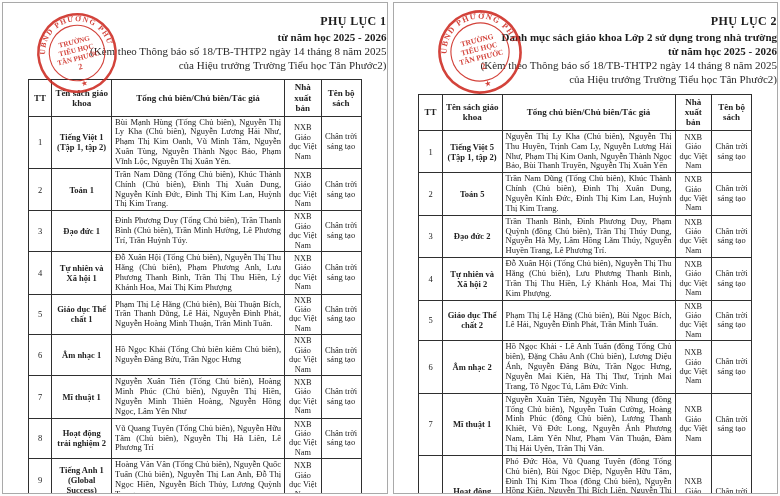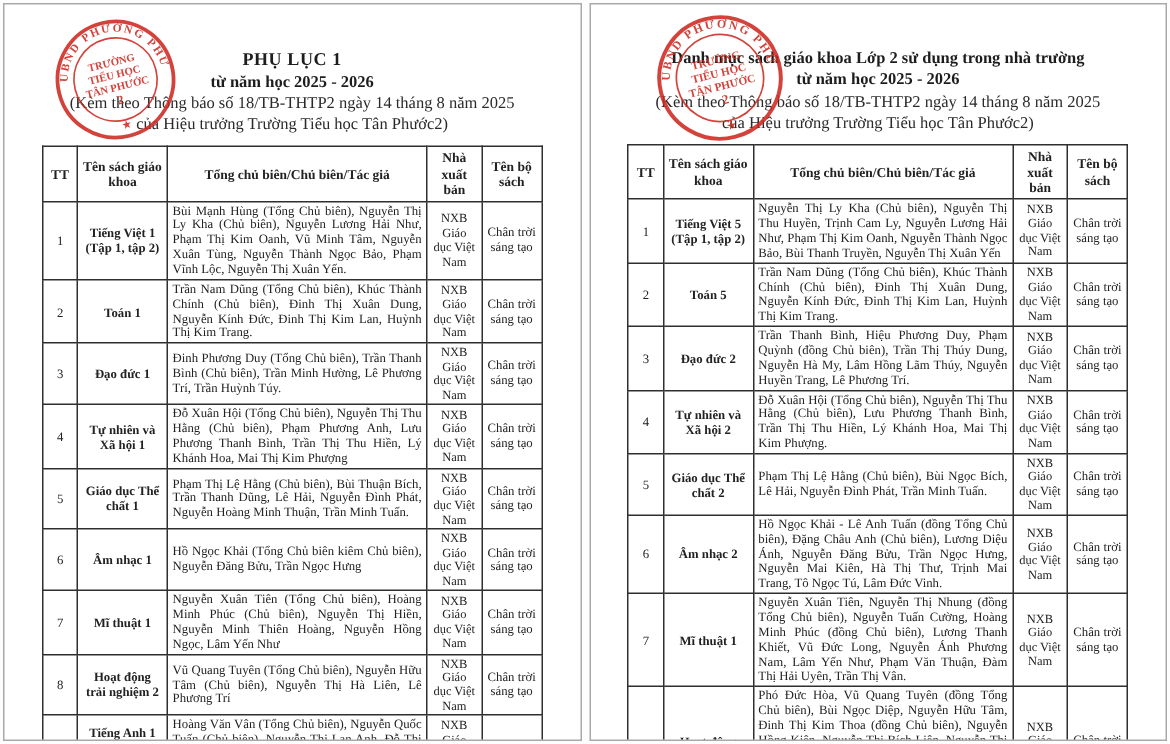--- a/index.html
+++ b/index.html
@@ -10,21 +10,21 @@
     display:flex; gap:5px; padding:2px;
     overflow:hidden;
   }
   .sheet {
     flex:1 1 0;
     background:#fff;
     border:1px solid #a9a9a9;
     position:relative;
     overflow:hidden;
   }
-  .head { text-align:center; margin-top:29px; line-height:1.3; color:#1d1d1d; }
+  .head { text-align:right; margin-top:11px; line-height:1.3; color:#1d1d1d; }
   .t-appendix { font-weight:bold; font-size:12px; letter-spacing:.4px; }
   .t-title { font-weight:bold; font-size:11px; }
   .t-sub { font-size:11px; color:#2a2a2a; }
   table {
     border-collapse:collapse;
     width:87%;
     margin:7px auto 0;
     table-layout:fixed;
   }
   th, td {
@@ -196,20 +196,21 @@
     <text fill="#cd2a21" font-size="9" font-weight="bold" letter-spacing="1.5">
       <textPath href="#ring2" startOffset="6%">UBND PHƯỜNG PHƯỚC HỘI</textPath>
     </text>
     <text x="50" y="90" fill="#cd2a21" font-size="9" text-anchor="middle">★</text>
     <text x="50" y="39" fill="#cd2a21" font-size="8.5" font-weight="bold" text-anchor="middle">TRƯỜNG</text>
     <text x="50" y="49" fill="#cd2a21" font-size="8.5" font-weight="bold" text-anchor="middle">TIỂU HỌC</text>
     <text x="50" y="59" fill="#cd2a21" font-size="8.5" font-weight="bold" text-anchor="middle">TÂN PHƯỚC</text>
     <text x="50" y="70" fill="#cd2a21" font-size="10" font-weight="bold" text-anchor="middle">2</text>
   </svg>
   <div class="head">
+    <div class="t-appendix">PHỤ LỤC 2</div>
     <div class="t-title">Danh mục sách giáo khoa Lớp 2 sử dụng trong nhà trường</div>
     <div class="t-title">từ năm học 2025 - 2026</div>
     <div class="t-sub">(Kèm theo Thông báo số 18/TB-THTP2 ngày 14 tháng 8 năm 2025</div>
     <div class="t-sub">của Hiệu trưởng Trường Tiểu học Tân Phước2)</div>
   </div>
   <table>
     <colgroup>
         <col class="c-tt">
         <col class="c-name">
         <col class="c-auth">
@@ -243,21 +244,21 @@
           </td>
           <td class="td-auth">Trần Nam Dũng (Tổng Chủ biên), Khúc Thành Chính (Chủ biên), Đinh Thị Xuân Dung, Nguyễn Kính Đức, Đinh Thị Kim Lan, Huỳnh Thị Kim Trang.</td>
           <td class="td-pub">NXB Giáo dục Việt Nam</td>
           <td class="td-series">Chân trời sáng tạo</td>
         </tr>
         <tr>
           <td class="td-tt">3</td>
           <td class="td-name">
             <div>Đạo đức 2</div>
           </td>
-          <td class="td-auth">Trần Thanh Bình, Hiệu Phương Duy, Phạm Quỳnh (đồng Chủ biên), Trần Thị Thúy Dung, Nguyễn Hà My, Lâm Hồng Lãm Thúy, Nguyễn Huyền Trang, Lê Phương Trí.</td>
+          <td class="td-auth">Trần Thanh Bình, Đinh Phương Duy, Phạm Quỳnh (đồng Chủ biên), Trần Thị Thúy Dung, Nguyễn Hà My, Lâm Hồng Lãm Thúy, Nguyễn Huyền Trang, Lê Phương Trí.</td>
           <td class="td-pub">NXB Giáo dục Việt Nam</td>
           <td class="td-series">Chân trời sáng tạo</td>
         </tr>
         <tr>
           <td class="td-tt">4</td>
           <td class="td-name">
             <div>Tự nhiên và Xã hội 2</div>
           </td>
           <td class="td-auth">Đỗ Xuân Hội (Tổng Chủ biên), Nguyễn Thị Thu Hằng (Chủ biên), Lưu Phương Thanh Bình, Trần Thị Thu Hiền, Lý Khánh Hoa, Mai Thị Kim Phượng.</td>
           <td class="td-pub">NXB Giáo dục Việt Nam</td>

